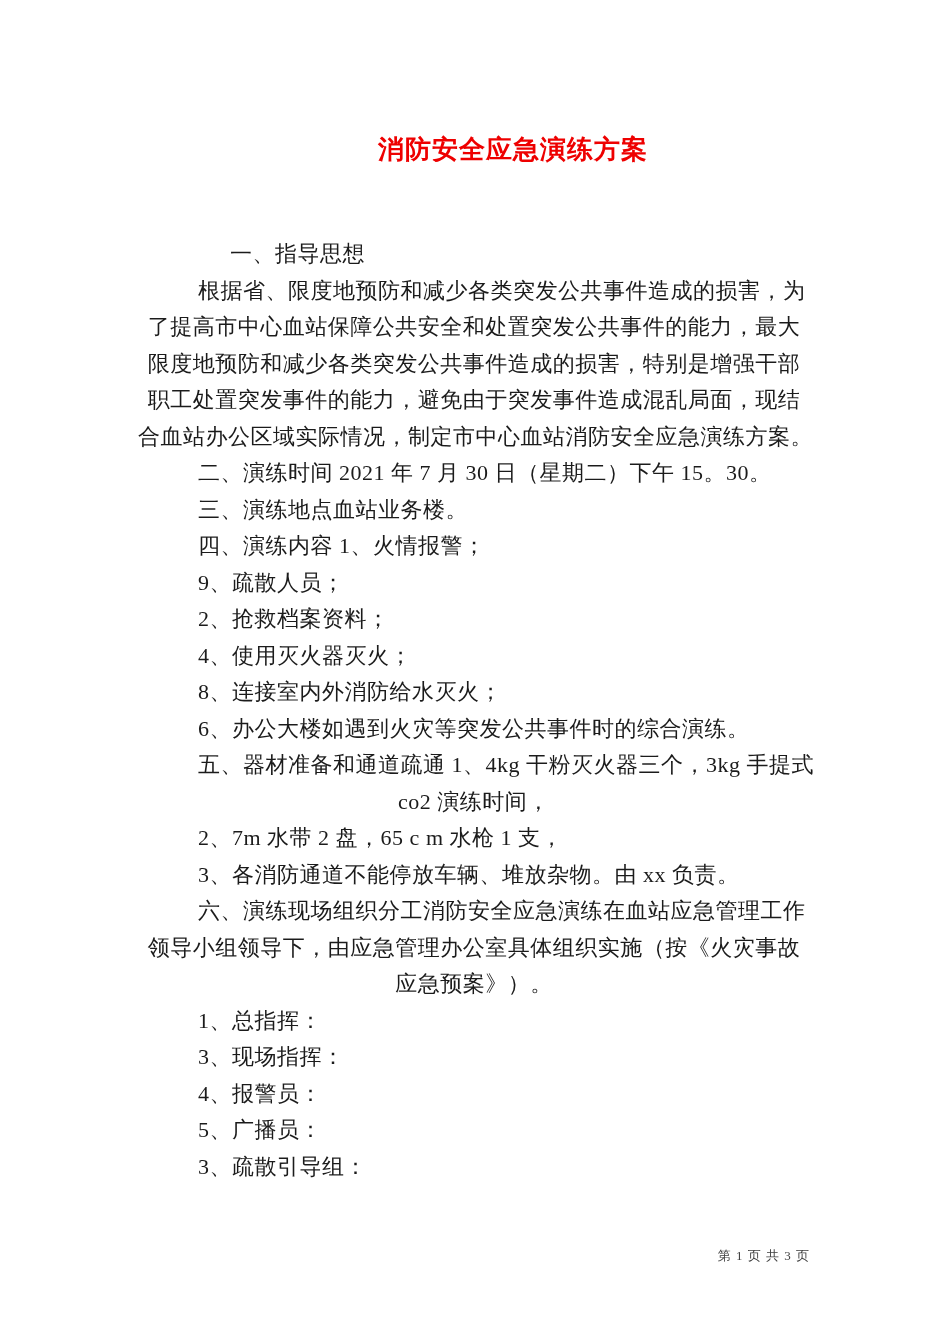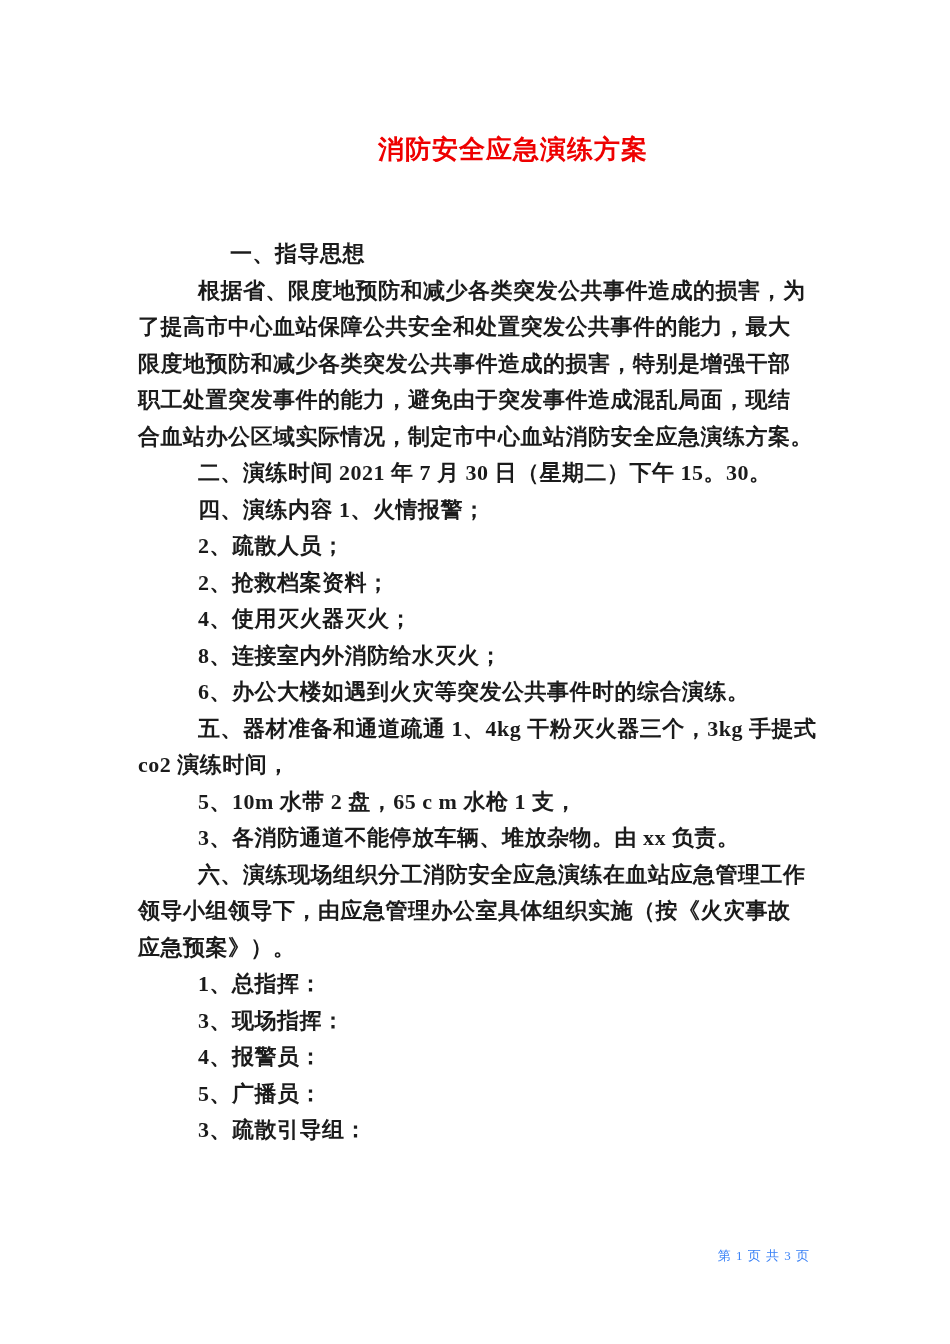--- a/index.html
+++ b/index.html
@@ -33,58 +33,58 @@
     position: absolute;
     top: 236px;
     left: 138px;
     width: 672px;
     font-size: 22px;
     line-height: 36.5px;
     letter-spacing: 0.5px;
   }
   .line {
     white-space: nowrap;
-    font-weight: bold;
   }
-  .ind-none    { text-indent: 0; }
+  .ind-none    { text-indent: 0; text-align: center; }
   .ind-first   { text-indent: 60px; }
   .ind-heading { text-indent: 92px; }
   .page-footer {
     position: absolute;
     top: 1248px;
     right: 140px;
     font-size: 13px;
     line-height: 16px;
     letter-spacing: 1px;
-    color: #3b82f6;
+    color: #404040;
   }
 </style>
 </head>
 <body>
 
 <div class="page">
   <div class="doc-title" style="color: rgb(238, 0, 0);">消防安全应急演练方案</div>
 
   <div class="doc-body">
       <div class="line ind-heading">一、指导思想</div>
       <div class="line ind-first">根据省、限度地预防和减少各类突发公共事件造成的损害，为</div>
       <div class="line ind-none">了提高市中心血站保障公共安全和处置突发公共事件的能力，最大</div>
       <div class="line ind-none">限度地预防和减少各类突发公共事件造成的损害，特别是增强干部</div>
       <div class="line ind-none">职工处置突发事件的能力，避免由于突发事件造成混乱局面，现结</div>
       <div class="line ind-none">合血站办公区域实际情况，制定市中心血站消防安全应急演练方案。</div>
       <div class="line ind-first">二、演练时间 2021 年 7 月 30 日（星期二）下午 15。30。</div>
+      <div class="line ind-first">三、演练地点血站业务楼。</div>
       <div class="line ind-first">四、演练内容 1、火情报警；</div>
-      <div class="line ind-first">2、疏散人员；</div>
+      <div class="line ind-first">9、疏散人员；</div>
       <div class="line ind-first">2、抢救档案资料；</div>
       <div class="line ind-first">4、使用灭火器灭火；</div>
       <div class="line ind-first">8、连接室内外消防给水灭火；</div>
       <div class="line ind-first">6、办公大楼如遇到火灾等突发公共事件时的综合演练。</div>
       <div class="line ind-first">五、器材准备和通道疏通 1、4kg 干粉灭火器三个，3kg 手提式</div>
       <div class="line ind-none">co2 演练时间，</div>
-      <div class="line ind-first">5、10m 水带 2 盘，65 c m 水枪 1 支，</div>
+      <div class="line ind-first">2、7m 水带 2 盘，65 c m 水枪 1 支，</div>
       <div class="line ind-first">3、各消防通道不能停放车辆、堆放杂物。由 xx 负责。</div>
       <div class="line ind-first">六、演练现场组织分工消防安全应急演练在血站应急管理工作</div>
       <div class="line ind-none">领导小组领导下，由应急管理办公室具体组织实施（按《火灾事故</div>
       <div class="line ind-none">应急预案》）。</div>
       <div class="line ind-first">1、总指挥：</div>
       <div class="line ind-first">3、现场指挥：</div>
       <div class="line ind-first">4、报警员：</div>
       <div class="line ind-first">5、广播员：</div>
       <div class="line ind-first">3、疏散引导组：</div>
     </div>

